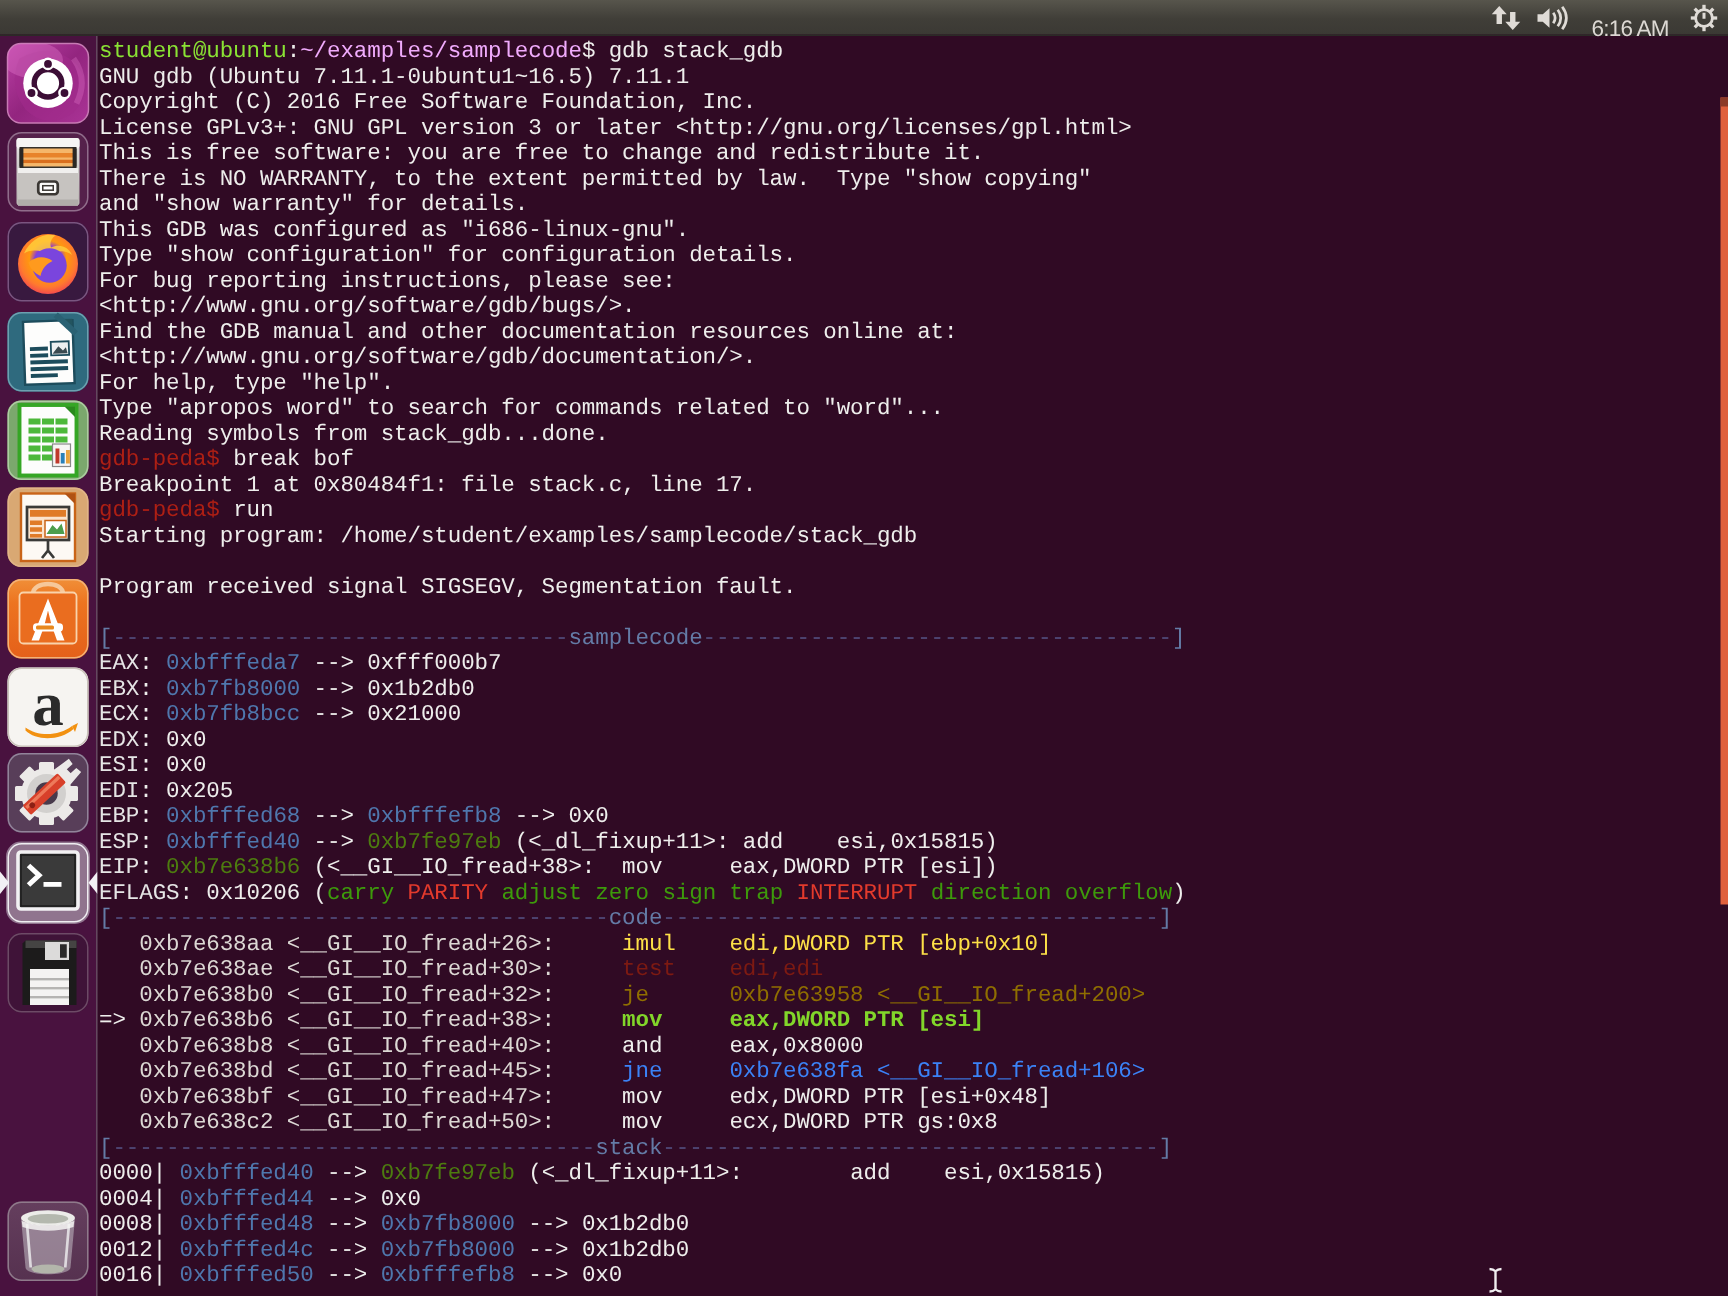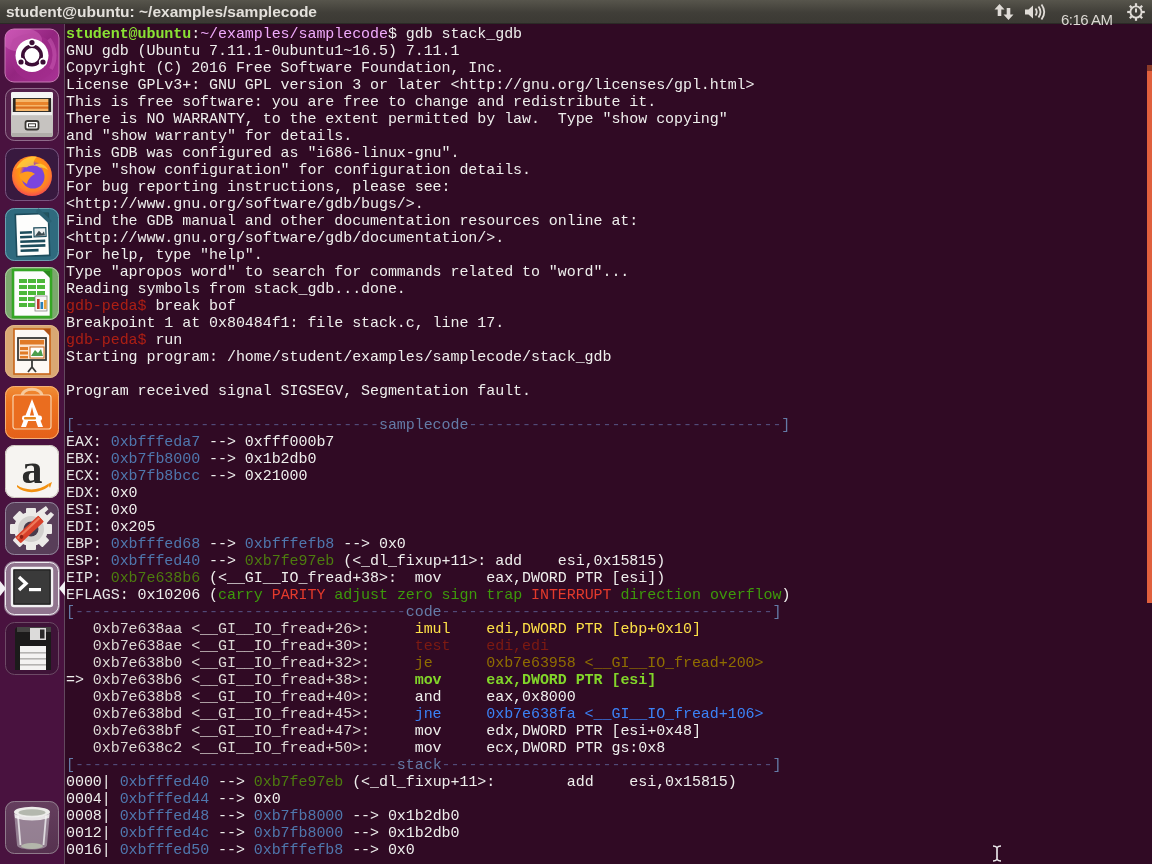--- a/index.html
+++ b/index.html
@@ -3,21 +3,21 @@
 *{margin:0;padding:0;box-sizing:border-box}
 html,body{width:1152px;height:864px;overflow:hidden;background:#300a24}
 #topbar{position:absolute;top:0;left:0;width:1152px;height:24px;
  background:linear-gradient(#57554c,#403e38 55%,#3b3934);border-bottom:1px solid #2b2a26}
 #title{position:absolute;left:6px;top:2px;font:bold 15.5px/19px "Liberation Sans",sans-serif;color:#e3e0db}
 #clock{position:absolute;left:1061px;top:10px;font:15px/19px "Liberation Sans",sans-serif;color:#dcd8d3;letter-spacing:-0.5px}
 #launcher{position:absolute;top:24px;left:0;width:65px;height:840px;background:#49123f;border-right:1px solid #63495e}
 #term{position:absolute;top:24px;left:65px;width:1087px;height:840px;background:#300a24}
 pre{position:absolute;left:1px;top:2px;font-family:"Liberation Mono",monospace;
  font-size:15px;line-height:17px;letter-spacing:-0.06px;color:#eeeeec}
-.g{color:#8ae234;font-weight:bold}
+.g{color:#8ae234;font-weight:normal}
 .b{color:#f0abfc;font-weight:normal}
 .rp{color:#ad1f14}
 .rn{color:#e5e5e5}
 .ab{color:#4f77ad}
 .rv{color:#4d7c0f}
 .fg{color:#3d9a0b}
 .fr{color:#e33a2c;font-weight:normal}
 .sd{color:#514a78}
 .sl{color:#647ba6}
 .gy{color:#fde047}
@@ -299,21 +299,20 @@
 <ellipse cx="27" cy="45" rx="11" ry="3" fill="#b7bcae" opacity="0.9"></ellipse>
 <path d="M13 15 L15.5 44 M41 15 L38.5 44" stroke="#f1f1f2" stroke-width="1.8" opacity="0.8"></path>
 <path d="M9.5 13 Q 27 19 44.5 13 L 44 17 Q 27 22 10 17 Z" fill="#f5f5f3" opacity="0.85"></path>
 </g>
 
 <path d="M0 557 L6 564.5 L0 572 Z" fill="#f2f0f4"></path>
 <path d="M65 557 L59 564.5 L65 572 Z" fill="#f2f0f4"></path>
 </svg>
 </div>
 <div id="topbar">
-<div id="title">student@ubuntu: ~/examples/samplecode</div>
 <div id="clock">6:16 AM</div>
 <svg id="indicators" width="170" height="24" viewBox="0 0 170 24" style="position:absolute;left:982px;top:0">
 <g fill="#dfdbd6">
 <path d="M17.5 4 L22.5 9.5 L19.3 9.5 L19.3 16 L15.7 16 L15.7 9.5 L12.5 9.5 Z"></path>
 <path d="M26.5 20 L21.5 14.5 L24.7 14.5 L24.7 8 L28.3 8 L28.3 14.5 L31.5 14.5 Z"></path>
 <path d="M43 9.5 L46.5 9.5 L51 5.5 L51 18.5 L46.5 14.5 L43 14.5 Z"></path>
 <path d="M53.5 8.5 Q 56 12 53.5 15.5" fill="none" stroke="#dfdbd6" stroke-width="1.8"></path>
 <path d="M56.5 6.5 Q 60.5 12 56.5 17.5" fill="none" stroke="#dfdbd6" stroke-width="1.8"></path>
 <path d="M59.5 4.5 Q 65 12 59.5 19.5" fill="none" stroke="#dfdbd6" stroke-width="1.8"></path>
 </g>

